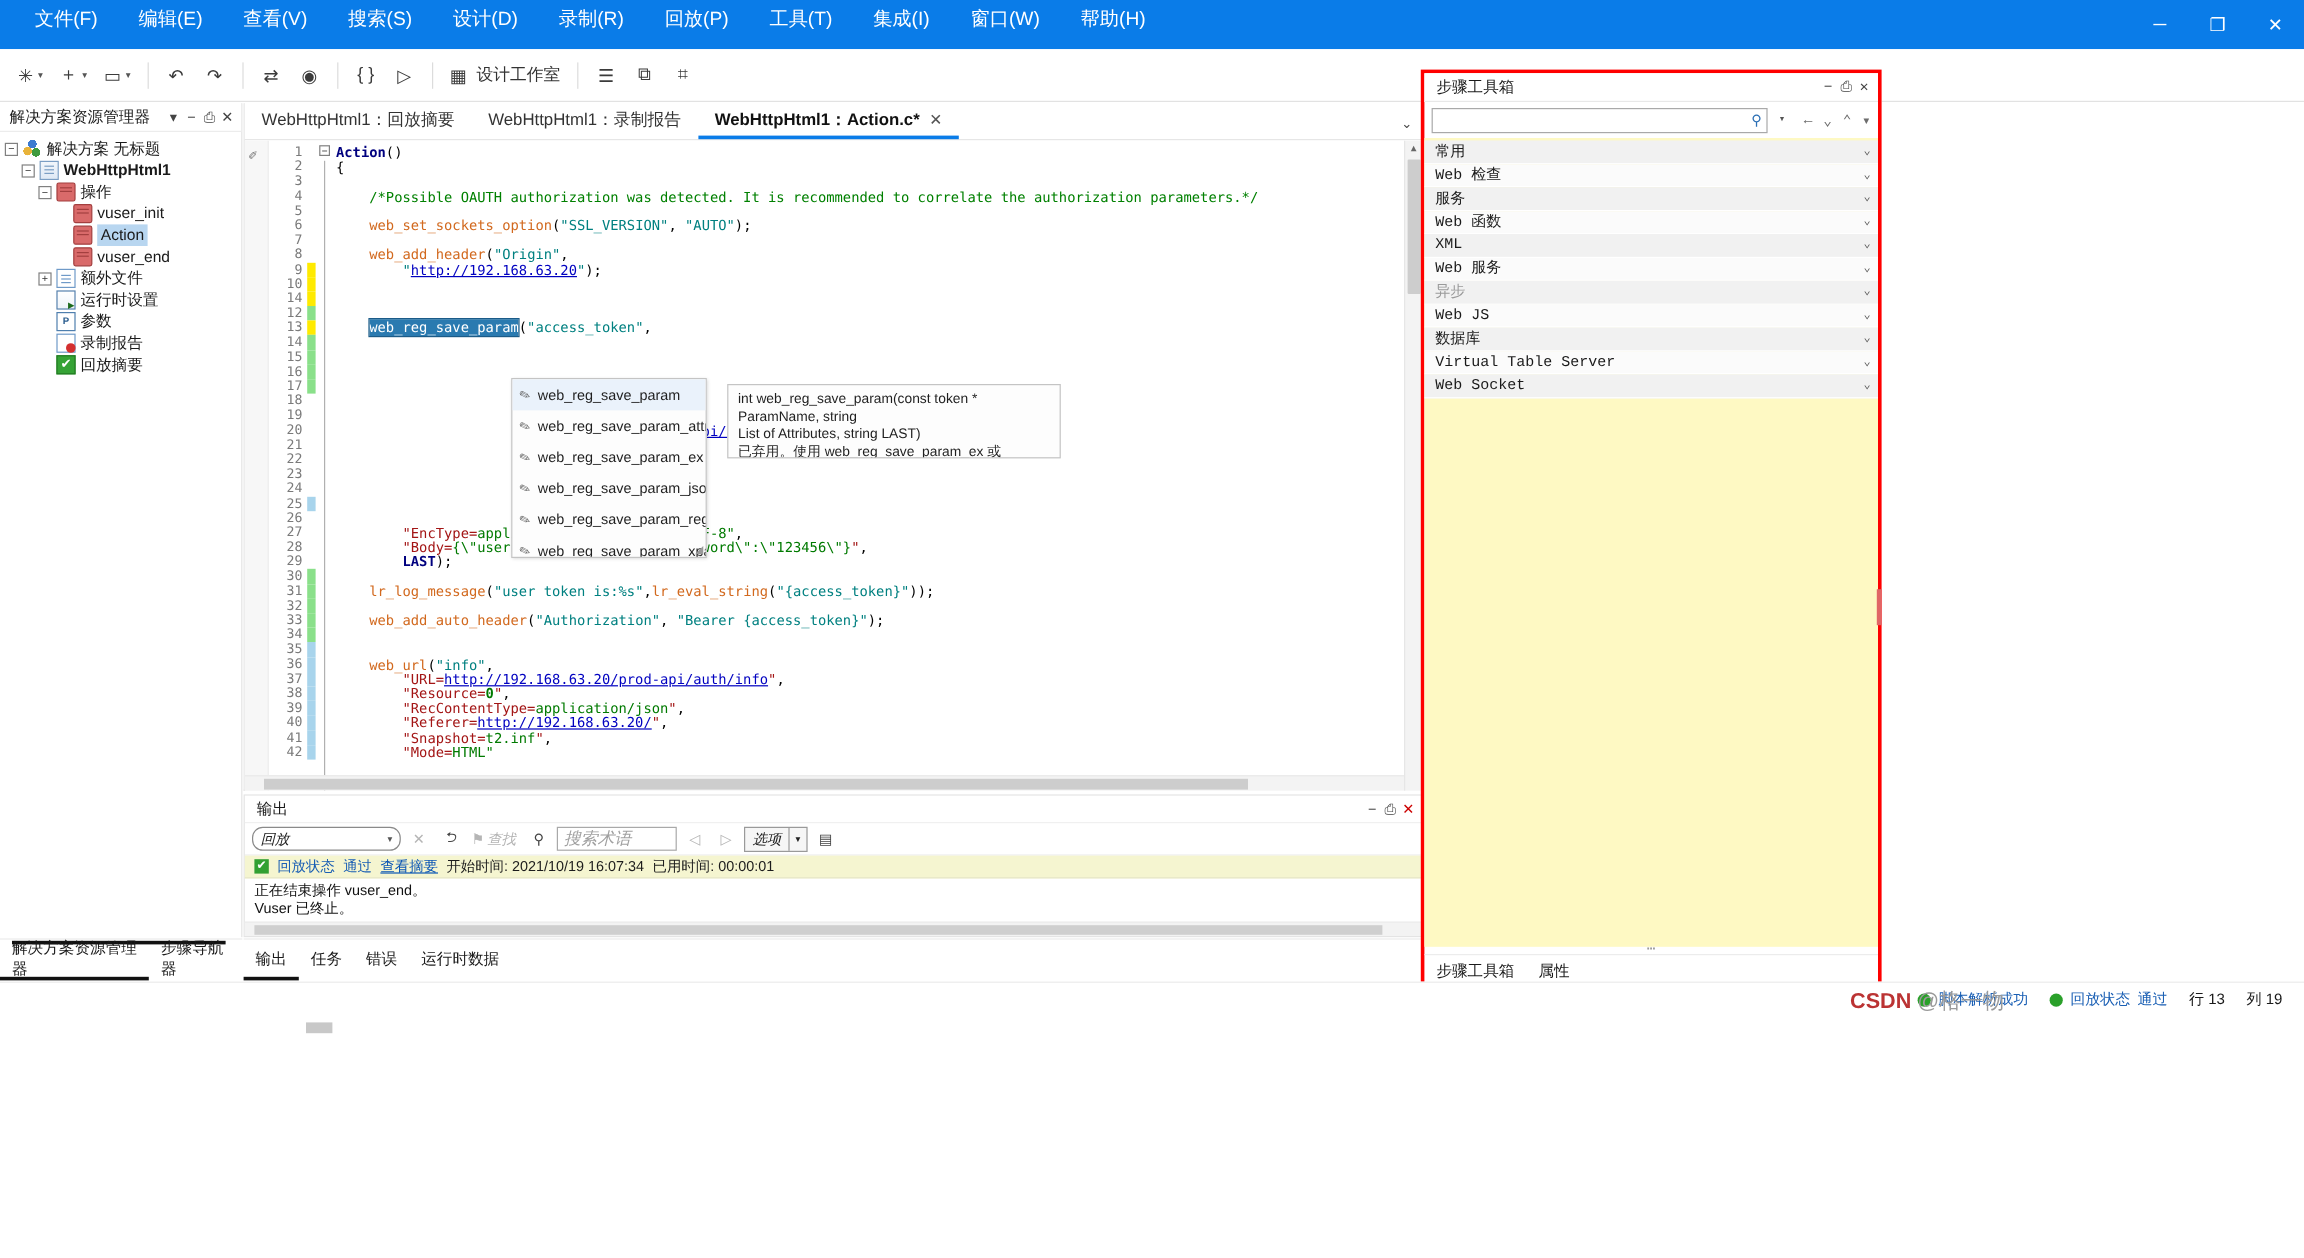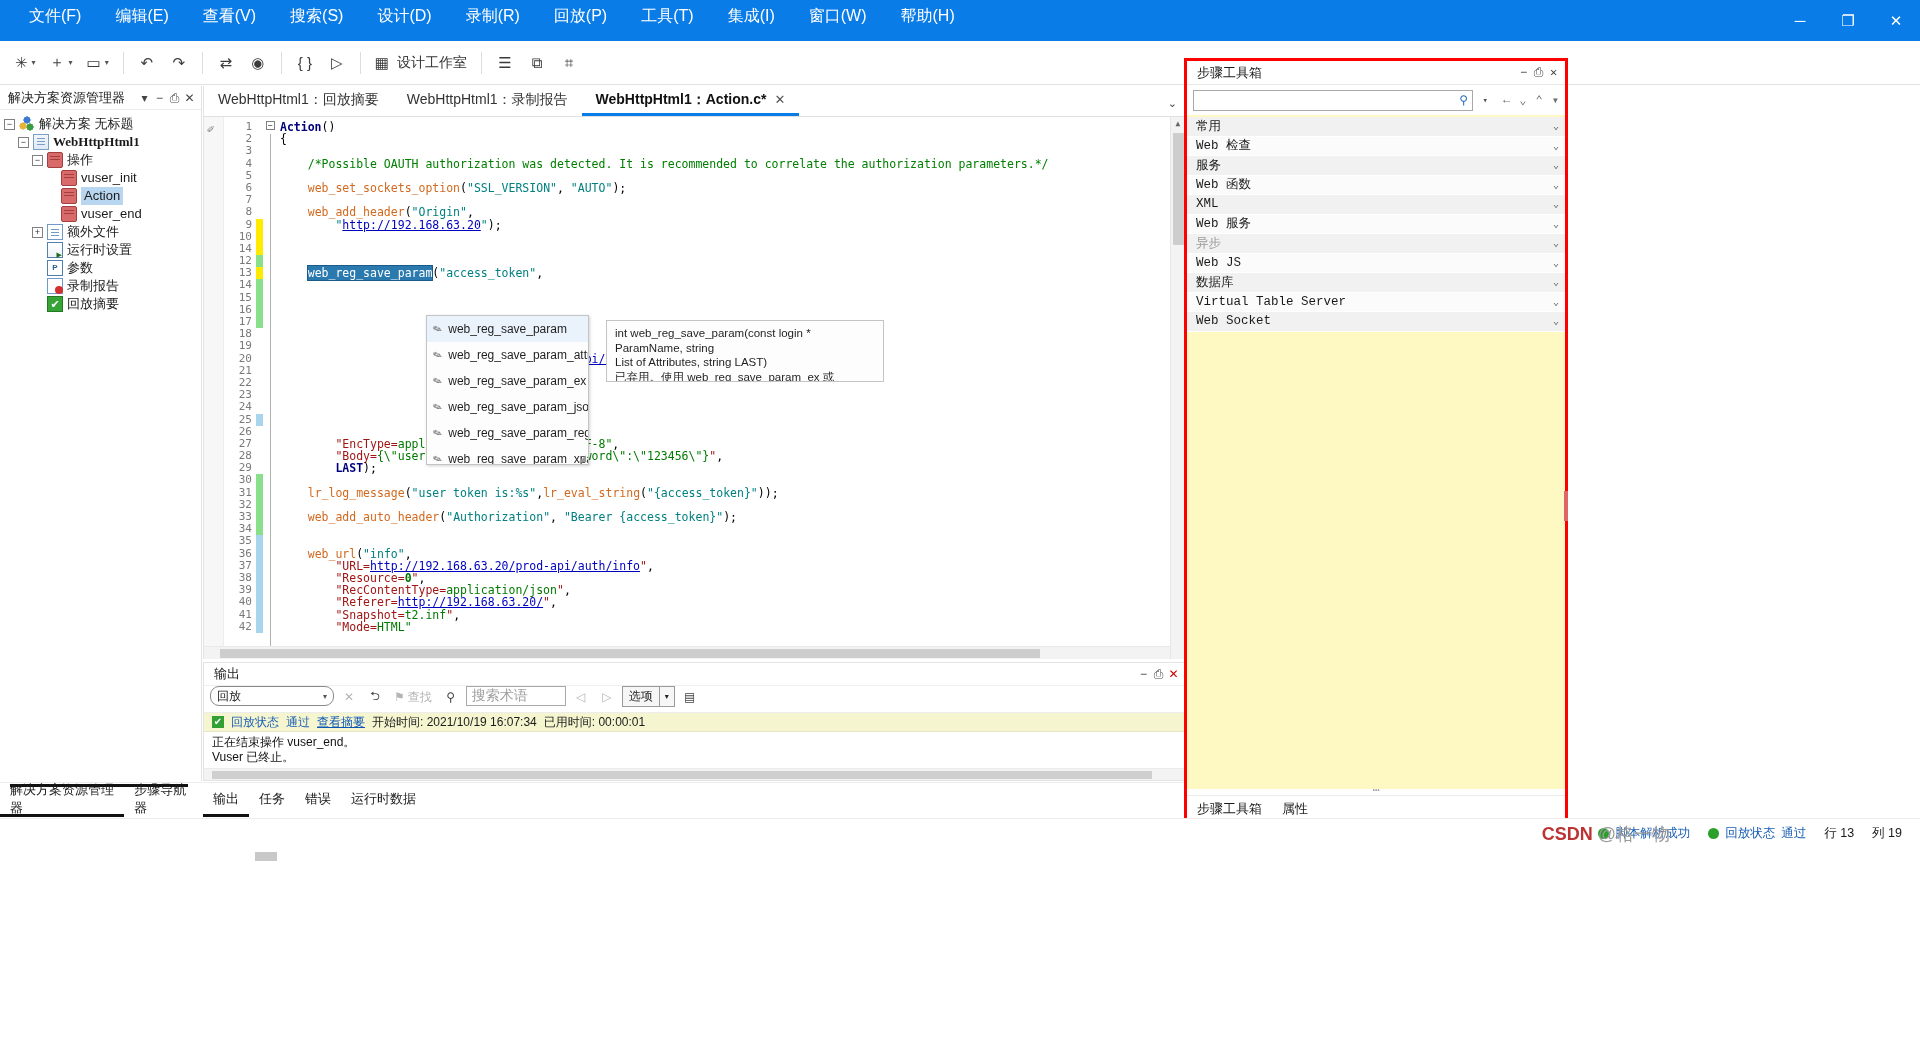--- a/index.html
+++ b/index.html
@@ -73,21 +73,21 @@
   .tog {
     width: 11px; height: 11px; border: 1px solid #808080; background: #fff;
     font-size: 9px; line-height: 9px; text-align: center; color: #333;
     margin-right: 4px; flex: none;
   }
   .tog.blank { border: none; background: none; }
   .tspace { flex: none; }
   .ticon { width: 16px; height: 16px; margin-right: 4px; flex: none; position: relative; }
   .tlabel { line-height: 18px; }
   .tlabel.sel { background: #b8d6f0; padding: 0 3px; }
-  .tlabel.bold { font-weight: bold; font-family: Liberation Serif, serif; }
+  .tlabel.bold { font-weight: bold; }
 
   
   .ic-sol { background:
       radial-gradient(circle at 4px 10px, #e8b33a 0 3.5px, transparent 3.6px),
       radial-gradient(circle at 11px 11px, #3f9b3f 0 3.5px, transparent 3.6px),
       radial-gradient(circle at 8px 4px, #3d7bd0 0 3.5px, transparent 3.6px); }
   .ic-proj { background: linear-gradient(#f2f6fb,#dfe9f5); border: 1px solid #7b9ec4; }
   .ic-proj::after { content:""; position:absolute; left:3px; top:3px; right:3px; height:1px;
      background: #7b9ec4; box-shadow: 0 3px 0 #7b9ec4, 0 6px 0 #7b9ec4; }
   .ic-brick { background: #d96a6a; border: 1px solid #a33f3f; border-radius: 2px; }
@@ -231,22 +231,22 @@
     display: flex; flex-direction: column;
   }
   .out-head {
     height: 24px; display: flex; align-items: center; padding: 0 4px 0 10px;
     font-size: 13px; color: #1a1a1a; border-bottom: 1px solid #f0f0f0;
   }
   .out-head .t { flex: 1; }
   .out-head span.ic { width: 15px; text-align: center; font-size: 12px; color: #444; }
   .out-head span.ic.red { color: #c00; }
   .out-toolbar {
-    height: 28px; display: flex; align-items: flex-start; gap: 4px;
-    padding: 0 6px; border-bottom: 1px solid #ededed;
+    height: 28px; display: flex; align-items: center; gap: 4px;
+    padding: 0 6px; border-bottom: 1px solid #ededed; font-style: italic;
   }
   .combo {
     width: 124px; height: 20px; border: 1px solid #8a8a8a; border-radius: 9px;
     background: #fff; display: flex; align-items: center;
     padding: 0 6px; font-size: 12px; color: #222;
   }
   .combo .v { flex: 1; }
   .combo .ar { font-size: 8px; color: #555; }
   .ot-btn {
     height: 22px; min-width: 22px; display: flex; align-items: center;
@@ -672,21 +672,21 @@
             <span>web_reg_save_param_regexp</span>
           </div>
           <div class="ac-item">
             <span class="ac-ico">✎</span>
             <span>web_reg_save_param_xpath</span>
           </div>
           <div class="ac-resize">◢</div>
       </div>
 
       <div class="ac-tip" id="ac-tip">
-          <div>int web_reg_save_param(const login * ParamName, string</div>
+          <div>int web_reg_save_param(const token * ParamName, string</div>
           <div>List of Attributes, string LAST)</div>
           <div>已弃用。使用 web_reg_save_param_ex 或</div>
         </div>
 
       <div class="vscroll">
         <div class="arrow">▲</div>
         <div class="thumb"></div>
       </div>
       <div class="hscroll-editor">
         <div class="thumb"></div>

